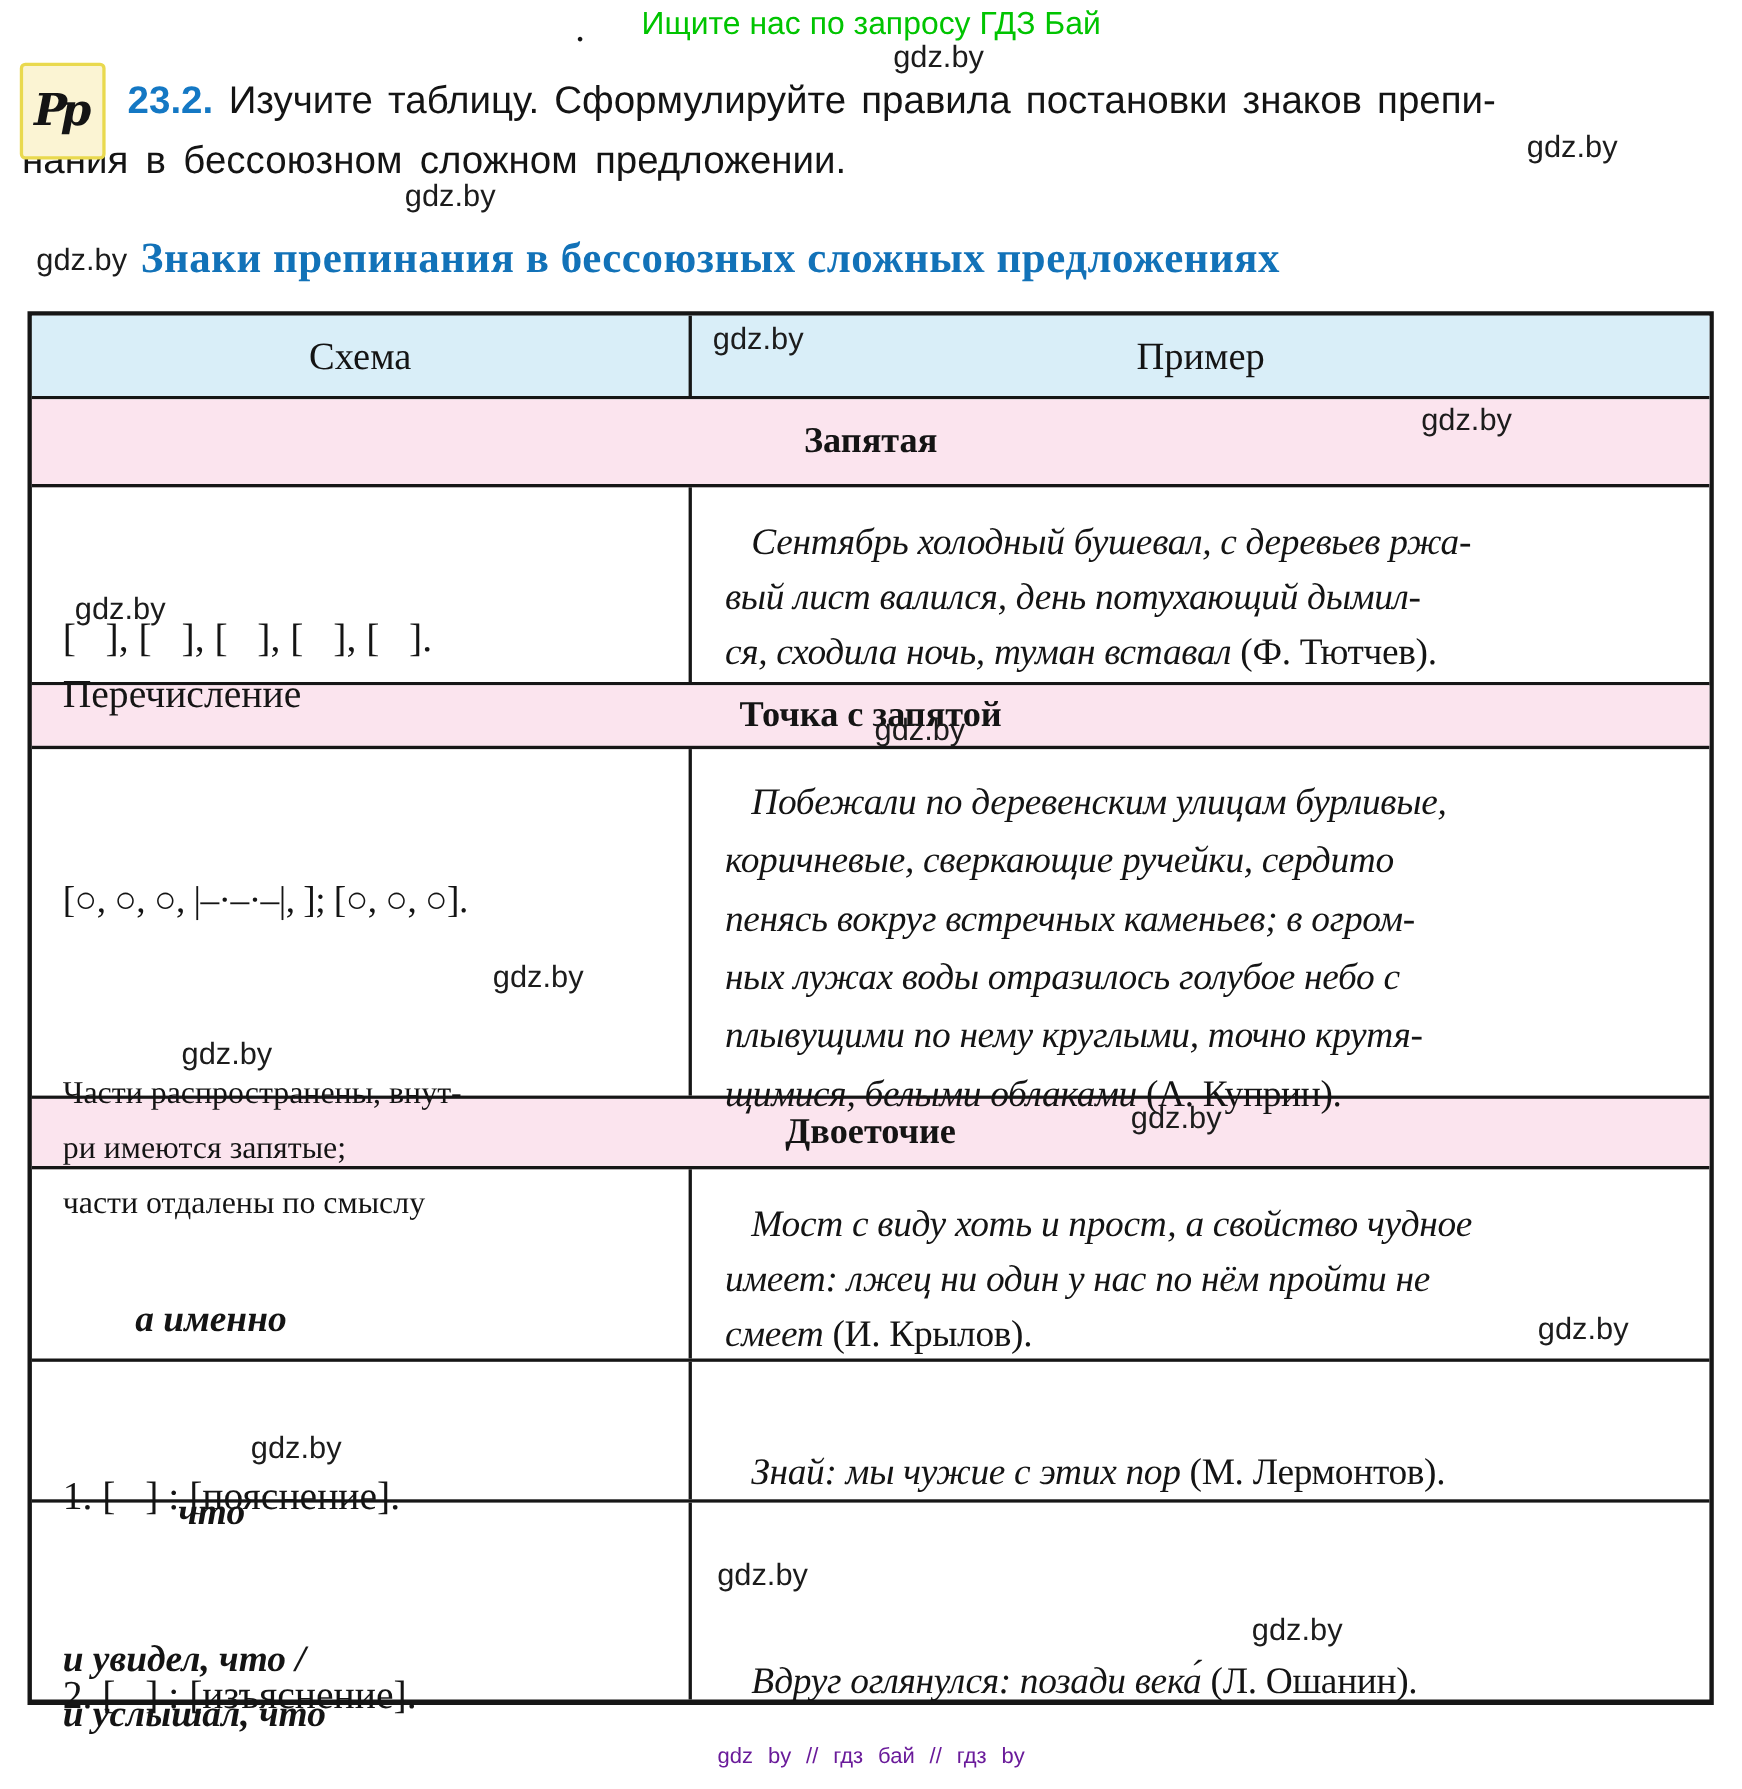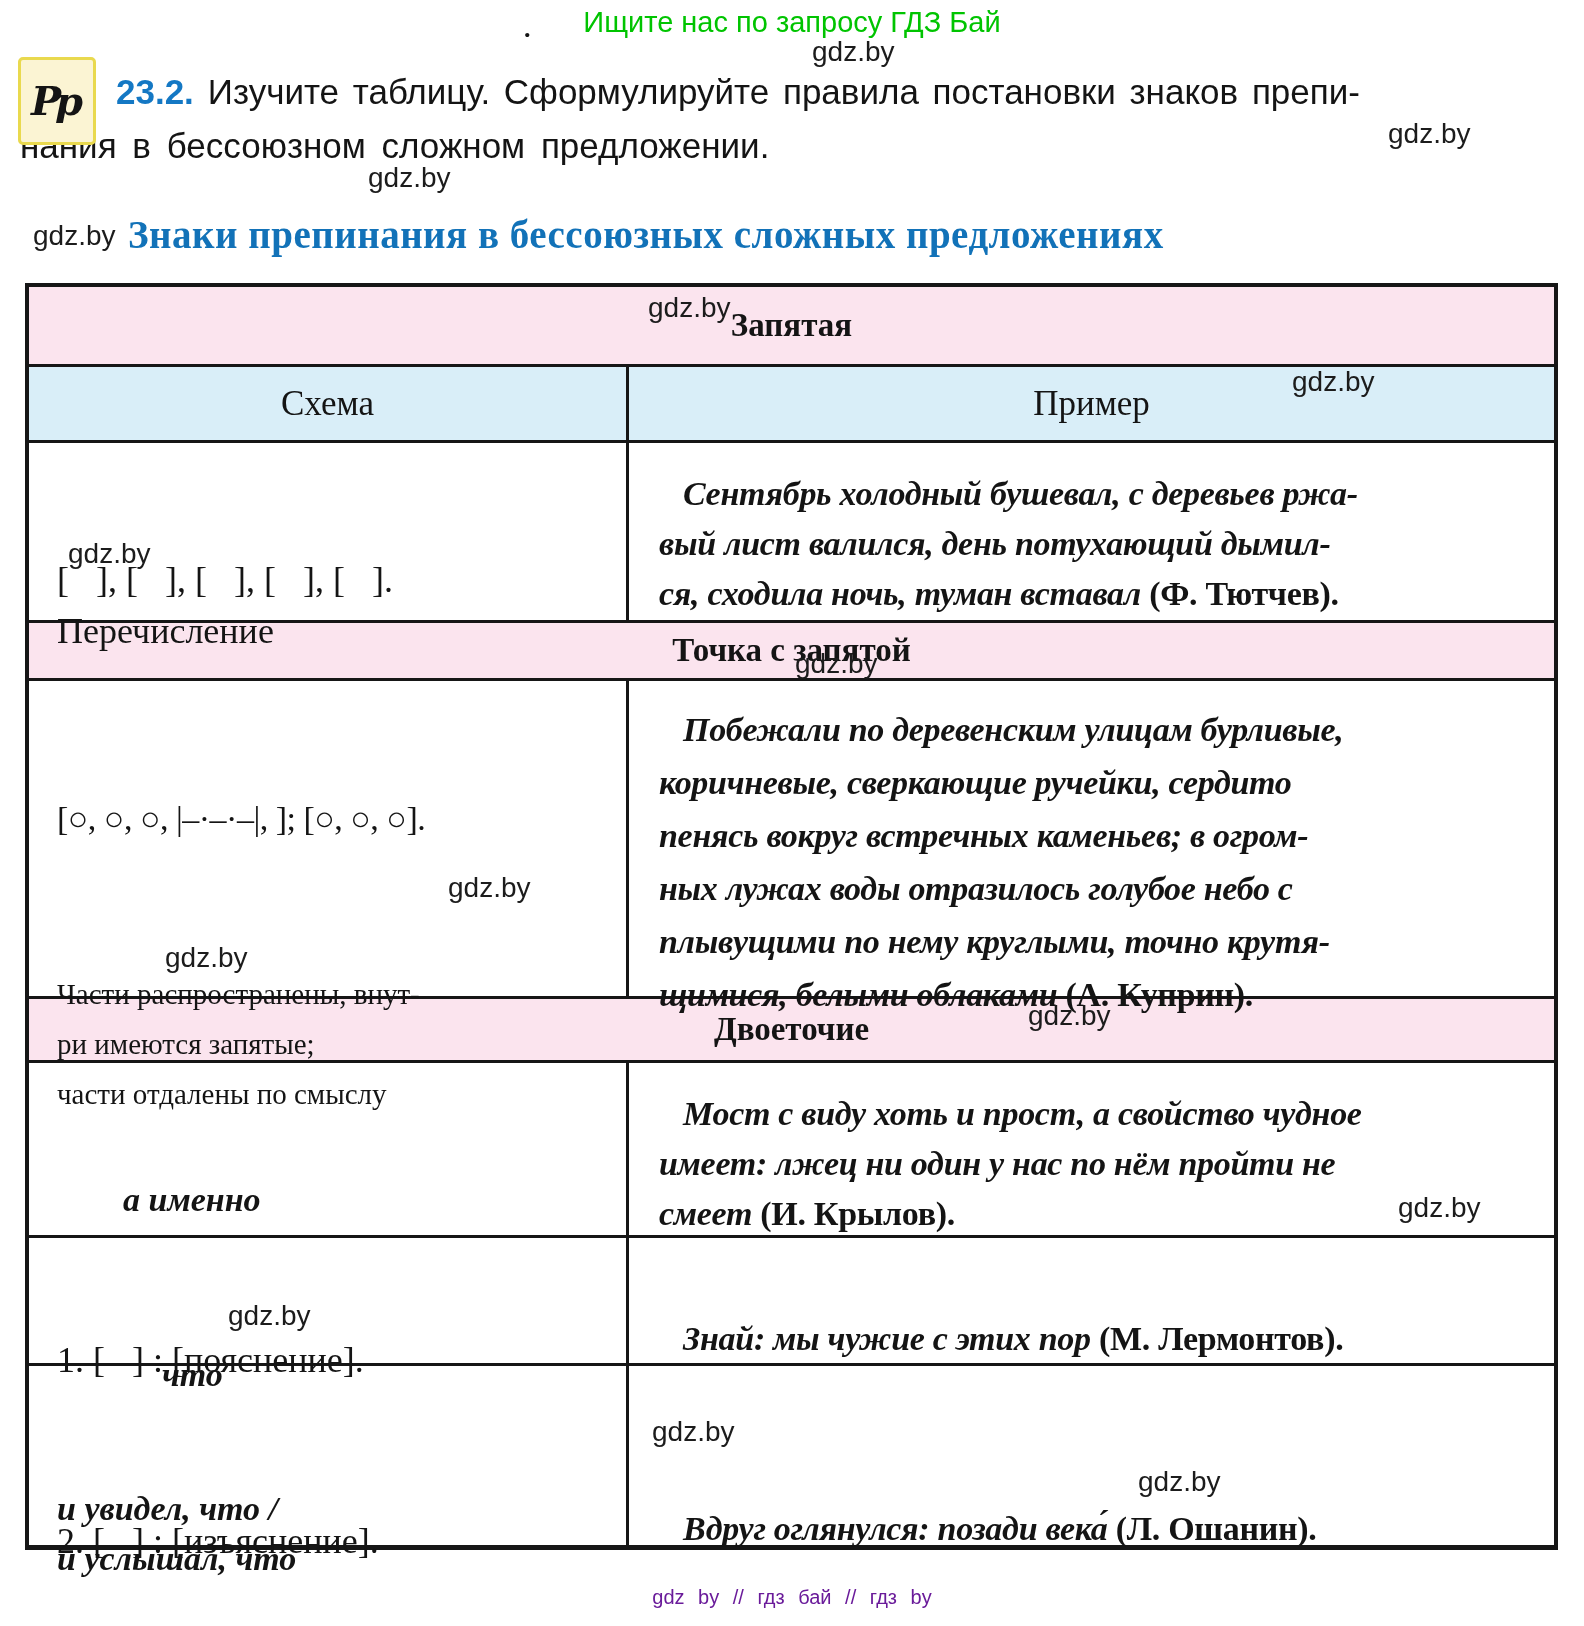--- a/index.html
+++ b/index.html
@@ -66,21 +66,21 @@
   .h-colon2{height:128px;}
   .h-colon3{height:179px;}
   .hdr-cell{display:flex;align-items:center;justify-content:center;font-size:35px;}
   .sec-row{align-items:center;justify-content:center;}
   .sec-title{width:100%;text-align:center;font-weight:bold;font-size:33px;}
   
   .cell{white-space:pre-wrap;}
   .scheme-cell{padding:10px 12px 0 28px;font-size:35px;line-height:51px;}
   .scheme-line{font-size:36px;}
   .notes{font-size:29px;line-height:50px;margin-top:23px;}
-  .example-cell{padding:8px 18px 0 30px;font-weight:bold;}
+  .example-cell{padding:8px 18px 0 30px;}
   .example{font-style:italic;font-size:34px;line-height:50px;letter-spacing:-0.3px;}
   .example.lh53{line-height:53px;}
   .author{font-style:normal;}
   .seg-label{font-weight:bold;font-style:italic;font-size:34px;line-height:50px;}
   .ind1{margin-left:66px;}
   .ind2{margin-left:105px;}
   .mt8{margin-top:8px;}
   .mt14{margin-top:14px;}
   .pad-colon2{padding-top:58px;}
   .pad-colon3{padding-top:120px;}
@@ -118,27 +118,27 @@
 </div>
 <div class="ex-line1">
   <span class="ex-num">23.2.</span><span>Изучите таблицу. Сформулируйте правила постановки знаков препи-</span>
 </div>
 <div class="ex-line2">нания в бессоюзном сложном предложении.</div>
 
 <div class="tbl-title">Знаки препинания в бессоюзных сложных предложениях</div>
 
 <div class="tbl">
 
-  <div class="row h-sec-comma sec-row">
-    <div class="sec-title">Запятая</div>
-  </div>
-
   <div class="row h-header">
     <div class="c1 hdr-cell">Схема</div>
     <div class="c2 hdr-cell">Пример</div>
+  </div>
+
+  <div class="row h-sec-comma sec-row">
+    <div class="sec-title">Запятая</div>
   </div>
   <div class="row h-comma">
     <div class="c1 cell scheme-cell">
       <div class="scheme-line">[   ], [   ], [   ], [   ], [   ].
 Перечисление</div>
     </div>
     <div class="c2 cell example-cell">
       <span class="example">Сентябрь холодный бушевал, с деревьев ржа-
 вый лист валился, день потухающий дымил-
 ся, сходила ночь, туман вставал </span><span class="example author">(Ф. Тютчев).</span>

